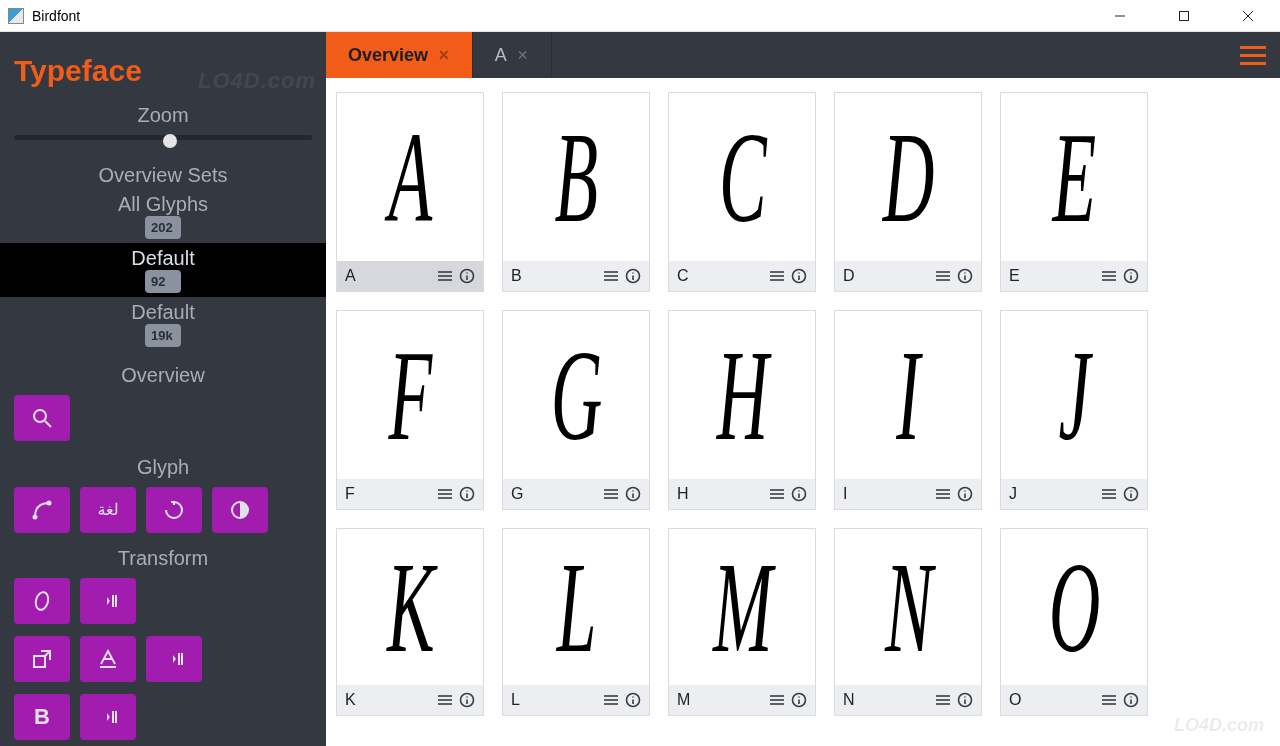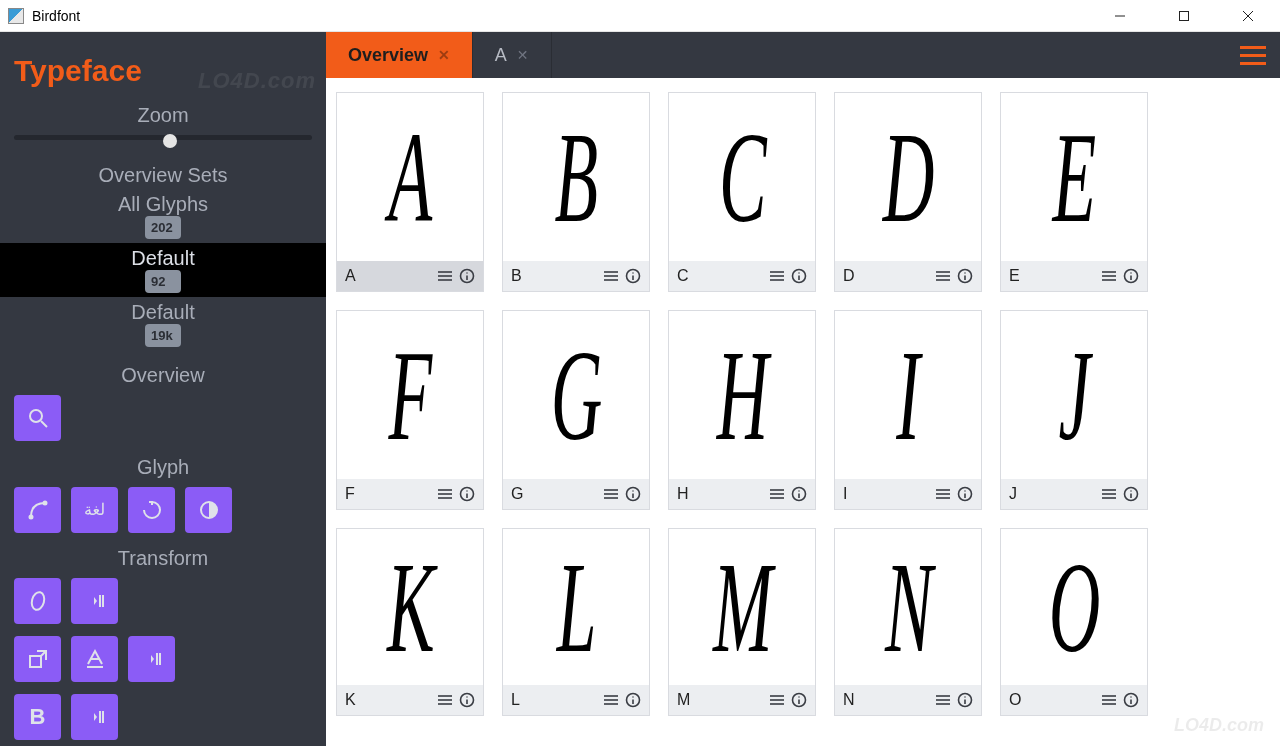--- a/index.html
+++ b/index.html
@@ -20,21 +20,21 @@
 .sidebar { width: 326px; background: #343841; color: #a8adb8; display: flex; flex-direction: column; position: relative; }
 .sb-header { color: #f25c19; font-size: 30px; font-weight: 600; padding: 22px 14px 14px; }
 .sb-section-label { font-size: 20px; color: #a8adb8; padding: 2px 14px; text-align: center; }
 .zoom-track { margin: 6px 14px 14px; height: 10px; background: #24272e; border-radius: 5px; position: relative; }
 .zoom-thumb { position: absolute; left: 50%; top: -1px; width: 14px; height: 14px; background: #e5e5e5; border-radius: 50%; }
 .charset-row { display: flex; align-items: center; justify-content: space-between; padding: 4px 14px; font-size: 20px; cursor: pointer; flex-direction: column; }
 .charset-row.selected { background: #000000; color: #dcdfe6; }
 .badge { background: #8a929f; color: #2b2e35; font-size: 13px; font-weight: 700; border-radius: 4px; padding: 4px 6px; min-width: 36px; }
 .sb-spacer { height: 22px; }
 .sb-btn-row { display: flex; gap: 10px; padding: 6px 14px; }
-.sb-btn { width: 47px; height: 46px; background: #8b5cf6; border-radius: 4px; display: flex; align-items: center; justify-content: center; cursor: pointer; color: #dfe2e9; }
+.sb-btn { width: 56px; height: 46px; background: #a21caf; border-radius: 4px; display: flex; align-items: center; justify-content: center; cursor: pointer; color: #dfe2e9; }
 .sb-btn svg { fill: none; stroke: #dfe2e9; stroke-width: 2; }
 .sb-btn.filled svg { fill: #dfe2e9; stroke: none; }
 .sb-btn .txt { font-size: 16px; color: #dfe2e9; }
 
 
 .watermark { position: absolute; right: 10px; top: 36px; font-size: 22px; color: rgba(255,255,255,.08); font-style: italic; font-weight: bold; letter-spacing: 1px; user-select: none; }
 
 
 .maincol { flex: 1; display: flex; flex-direction: column; background: #fff; }
 

